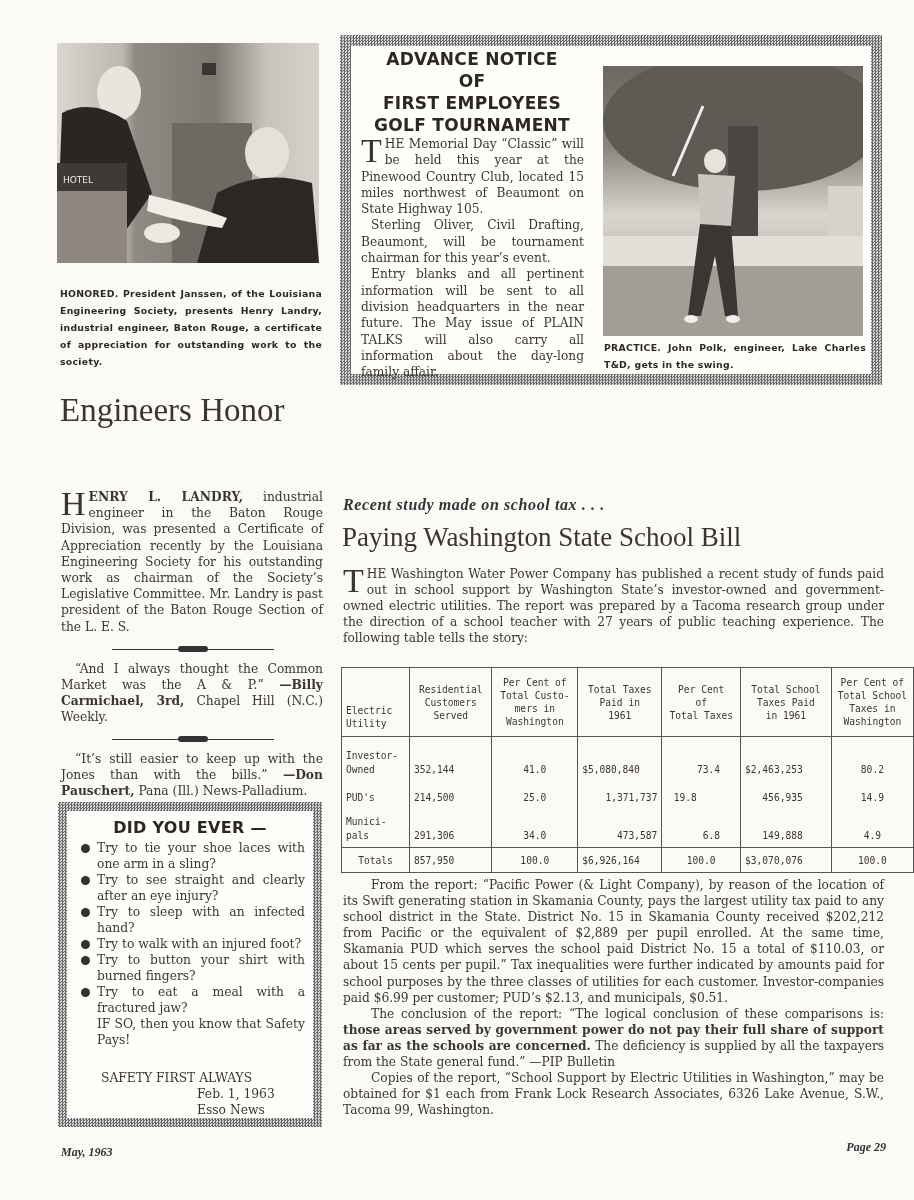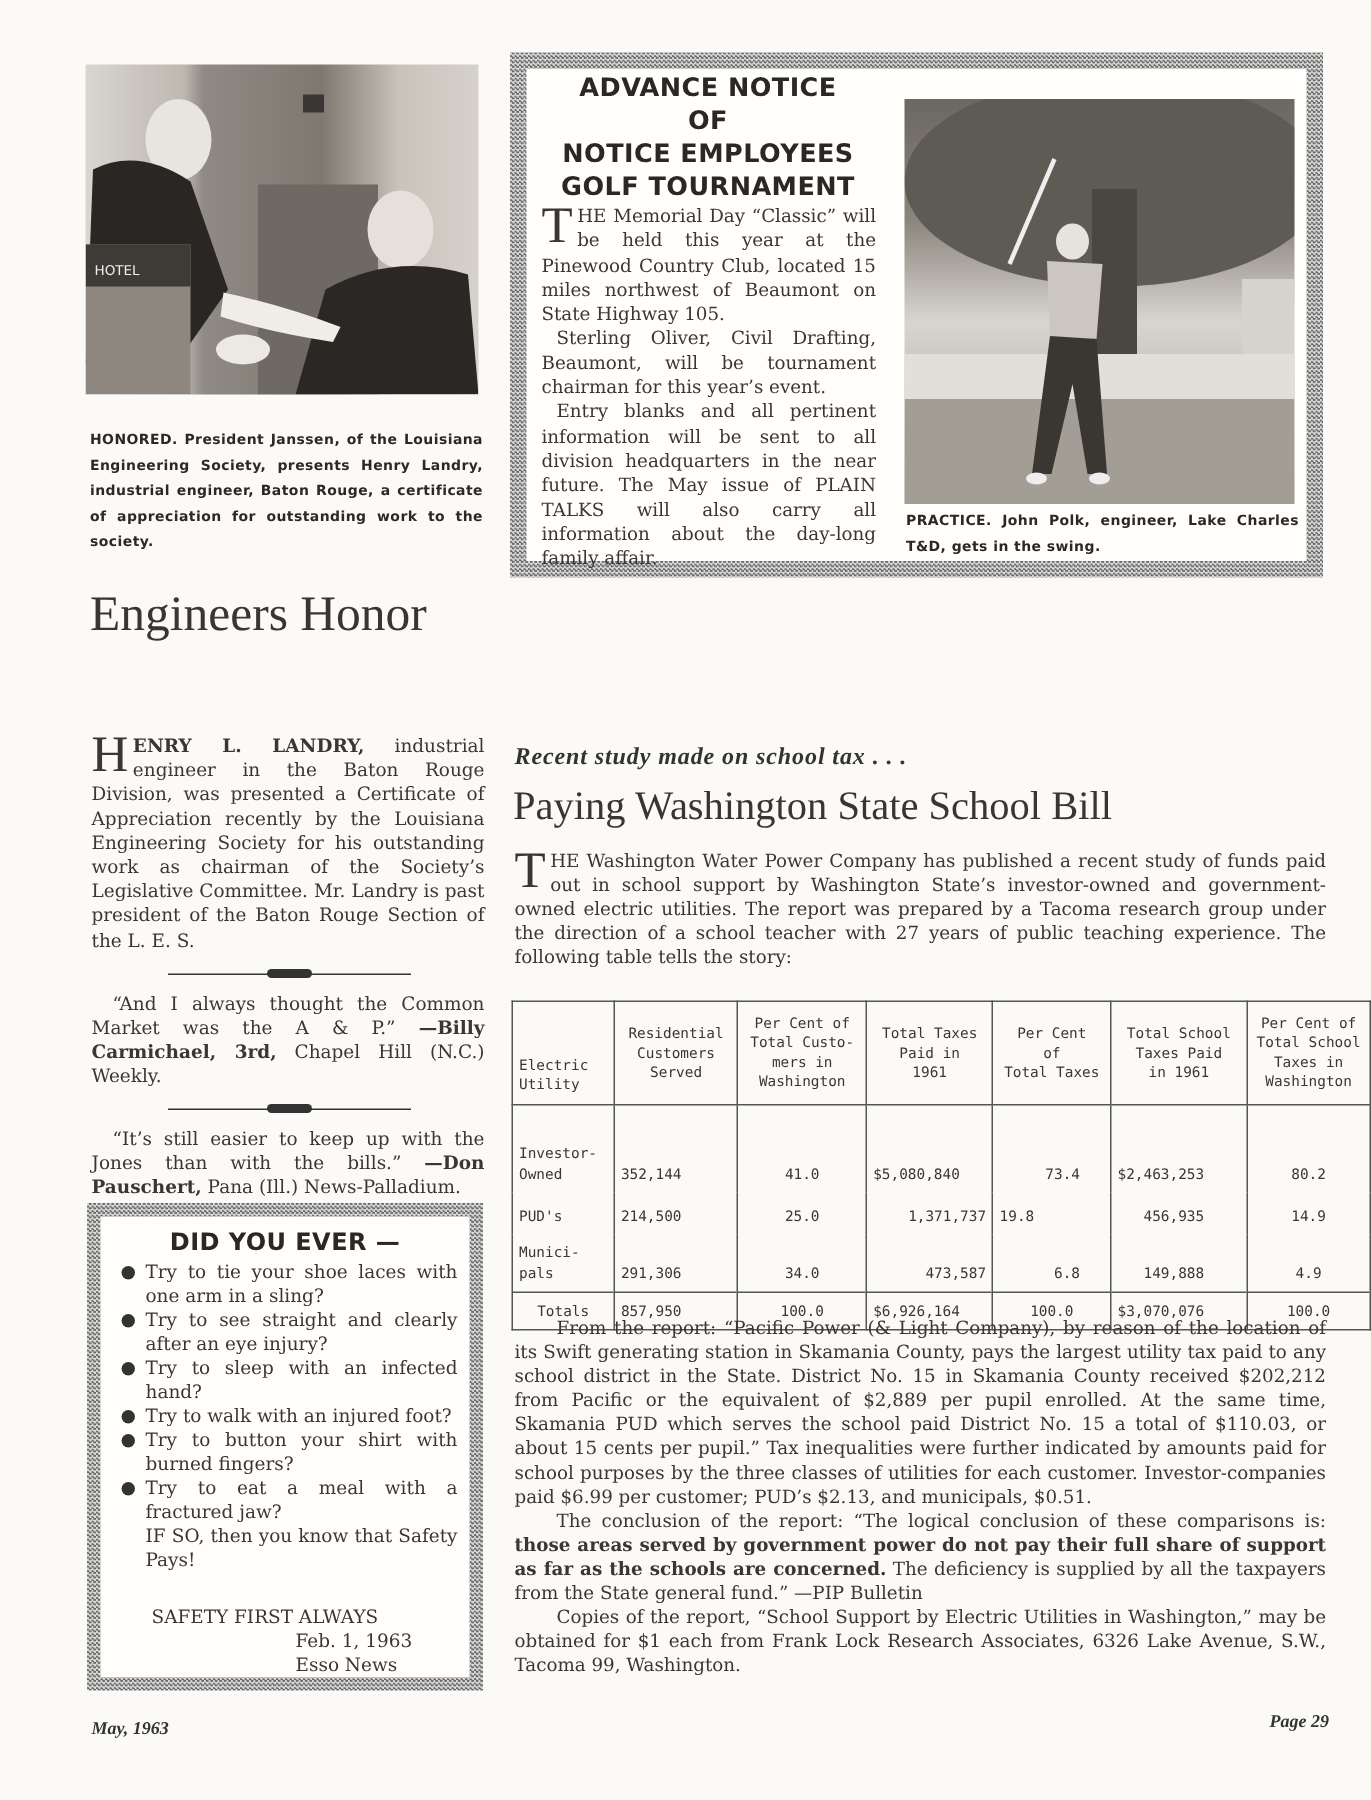--- a/index.html
+++ b/index.html
@@ -47,21 +47,21 @@
   <span>HONORED.</span>
   <span>President Janssen, of the Louisiana Engineering Society, presents Henry Landry, industrial engineer, Baton Rouge, a certificate of appreciation for outstanding work to the society.</span>
 </div>
 
 <div class="hatch-bg" style="left:340px; top:35px; width:542px; height:350px;"></div>
 <div class="inner-white" style="left:351px; top:46px; width:520px; height:328px;"></div>
 
 <div class="abs sans-head" style="left:352px; top:48px; width:240px; font-size:17px; line-height:22px;">
   <div>ADVANCE NOTICE</div>
   <div>OF</div>
-  <div>NOTICE EMPLOYEES</div>
+  <div>FIRST EMPLOYEES</div>
   <div>GOLF TOURNAMENT</div>
 </div>
 <div class="abs body-serif" style="left:361px; top:136px; width:223px; font-size:12.2px; line-height:16.3px;">
   <p style="margin:0;"><span class="dropcap">T</span><span>HE Memorial Day “Classic” will be held this year at the Pinewood Country Club, located 15 miles northwest of Beaumont on State Highway 105.</span></p>
   <p style="margin:0; text-indent:10px;">Sterling Oliver, Civil Drafting, Beaumont, will be tournament chairman for this year’s event.</p>
   <p style="margin:0; text-indent:10px;">Entry blanks and all pertinent information will be sent to all division headquarters in the near future. The May issue of PLAIN TALKS will also carry all information about the day-long family affair.</p>
 </div>
 
 <div class="photo" style="left:603px; top:66px; width:260px; height:270px; background:linear-gradient(180deg,#6b6761 0,#8a857d 30%,#d8d5cf 55%,#c6c2ba 70%,#a7a39b 100%);">
   <svg width="260" height="270" viewBox="0 0 260 270">
@@ -143,33 +143,33 @@
           <th style="width: 85px;">Per Cent of<br>Total Custo-<br>mers in<br>Washington</th>
           <th style="width: 83px;">Total Taxes<br>Paid in<br>1961</th>
           <th style="width: 76px;">Per Cent<br>of<br>Total Taxes</th>
           <th style="width: 80px;">Total School<br>Taxes Paid<br>in 1961</th>
           <th style="width: 80px;">Per Cent of<br>Total School<br>Taxes in<br>Washington</th>
         </tr>
       </thead>
     <tbody id="tbody">
         <tr>
           <td style="border-top: none; border-bottom: none; height: 34px; vertical-align: bottom; padding-bottom: 4px; line-height: 14px; text-align: left; padding-top: 6px;">Investor-<br>Owned</td>
-          <td style="border-top: none; border-bottom: none; height: 34px; vertical-align: bottom; padding-bottom: 4px; line-height: 14px; text-align: left; padding-top: 20px;">352,144</td>
+          <td style="border-top: none; border-bottom: none; height: 34px; vertical-align: bottom; padding-bottom: 4px; line-height: 14px; text-align: left; padding-top: 6px;">352,144</td>
           <td style="border-top: none; border-bottom: none; height: 34px; vertical-align: bottom; padding-bottom: 4px; line-height: 14px; text-align: center; padding-top: 6px;">41.0</td>
           <td style="border-top: none; border-bottom: none; height: 34px; vertical-align: bottom; padding-bottom: 4px; line-height: 14px; text-align: left; padding-top: 6px;">$5,080,840</td>
           <td style="border-top: none; border-bottom: none; height: 34px; vertical-align: bottom; padding-bottom: 4px; line-height: 14px; text-align: right; padding-right: 20px; padding-top: 6px;">73.4</td>
           <td style="border-top: none; border-bottom: none; height: 34px; vertical-align: bottom; padding-bottom: 4px; line-height: 14px; text-align: right; padding-right: 28px; padding-top: 6px;">$2,463,253</td>
           <td style="border-top: none; border-bottom: none; height: 34px; vertical-align: bottom; padding-bottom: 4px; line-height: 14px; text-align: center; padding-top: 6px;">80.2</td>
         </tr>
         <tr>
           <td style="border-top: none; border-bottom: none; height: 24px; vertical-align: bottom; padding-bottom: 4px; line-height: 14px; text-align: left;">PUD's</td>
           <td style="border-top: none; border-bottom: none; height: 24px; vertical-align: bottom; padding-bottom: 4px; line-height: 14px; text-align: left;">214,500</td>
           <td style="border-top: none; border-bottom: none; height: 24px; vertical-align: bottom; padding-bottom: 4px; line-height: 14px; text-align: center;">25.0</td>
           <td style="border-top: none; border-bottom: none; height: 24px; vertical-align: bottom; padding-bottom: 4px; line-height: 14px; text-align: right;">1,371,737</td>
-          <td style="border-top: none; border-bottom: none; height: 24px; vertical-align: bottom; padding-bottom: 4px; line-height: 14px; text-align: left; padding-right: 36px;">19.8</td>
+          <td style="border-top: none; border-bottom: none; height: 24px; vertical-align: bottom; padding-bottom: 4px; line-height: 14px; text-align: center; padding-right: 36px;">19.8</td>
           <td style="border-top: none; border-bottom: none; height: 24px; vertical-align: bottom; padding-bottom: 4px; line-height: 14px; text-align: right; padding-right: 28px;">456,935</td>
           <td style="border-top: none; border-bottom: none; height: 24px; vertical-align: bottom; padding-bottom: 4px; line-height: 14px; text-align: center;">14.9</td>
         </tr>
         <tr>
           <td style="border-top: none; border-bottom: none; height: 34px; vertical-align: bottom; padding-bottom: 4px; line-height: 14px; text-align: left;">Munici-<br>pals</td>
           <td style="border-top: none; border-bottom: none; height: 34px; vertical-align: bottom; padding-bottom: 4px; line-height: 14px; text-align: left;">291,306</td>
           <td style="border-top: none; border-bottom: none; height: 34px; vertical-align: bottom; padding-bottom: 4px; line-height: 14px; text-align: center;">34.0</td>
           <td style="border-top: none; border-bottom: none; height: 34px; vertical-align: bottom; padding-bottom: 4px; line-height: 14px; text-align: right;">473,587</td>
           <td style="border-top: none; border-bottom: none; height: 34px; vertical-align: bottom; padding-bottom: 4px; line-height: 14px; text-align: right; padding-right: 20px;">6.8</td>
           <td style="border-top: none; border-bottom: none; height: 34px; vertical-align: bottom; padding-bottom: 4px; line-height: 14px; text-align: right; padding-right: 28px;">149,888</td>

